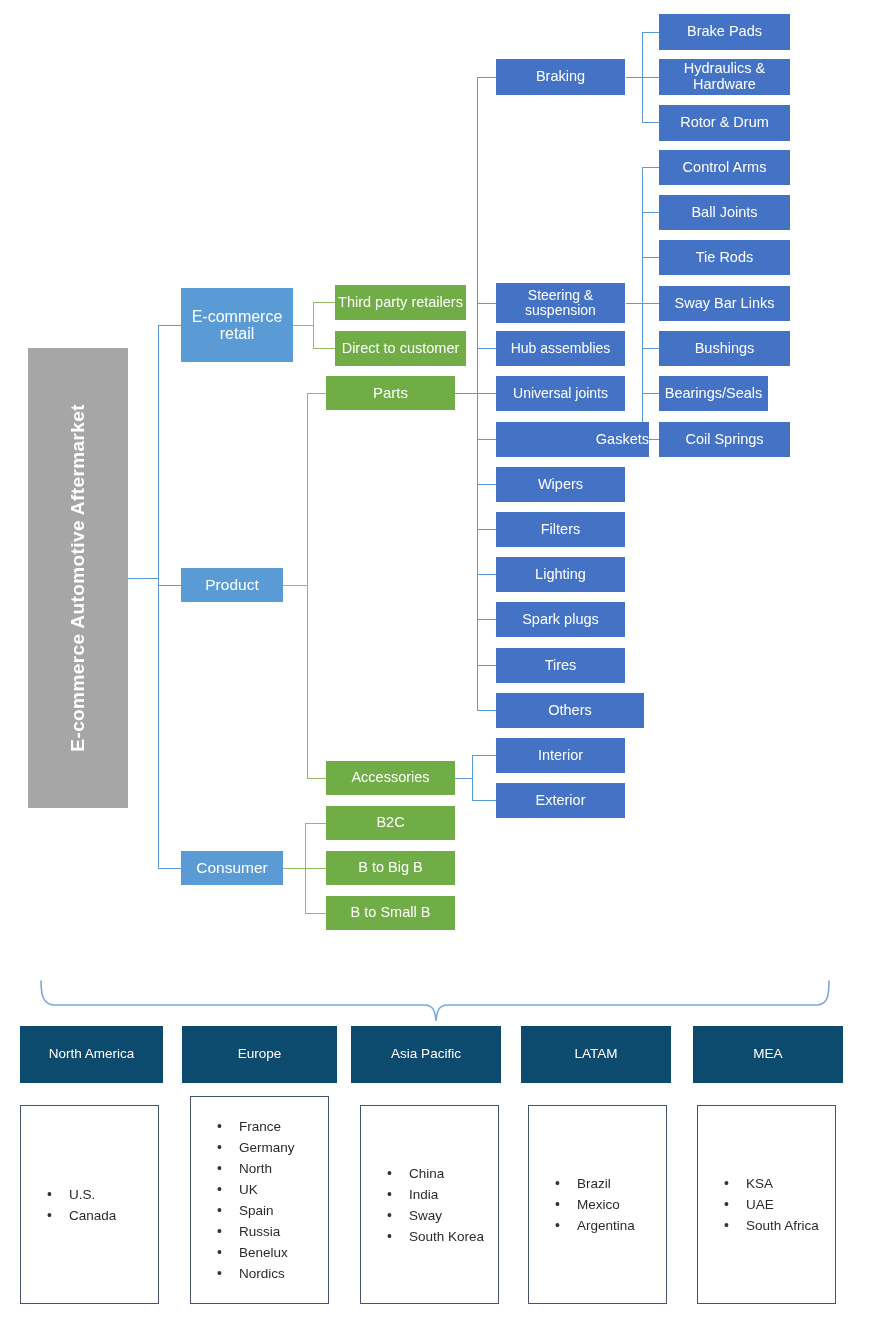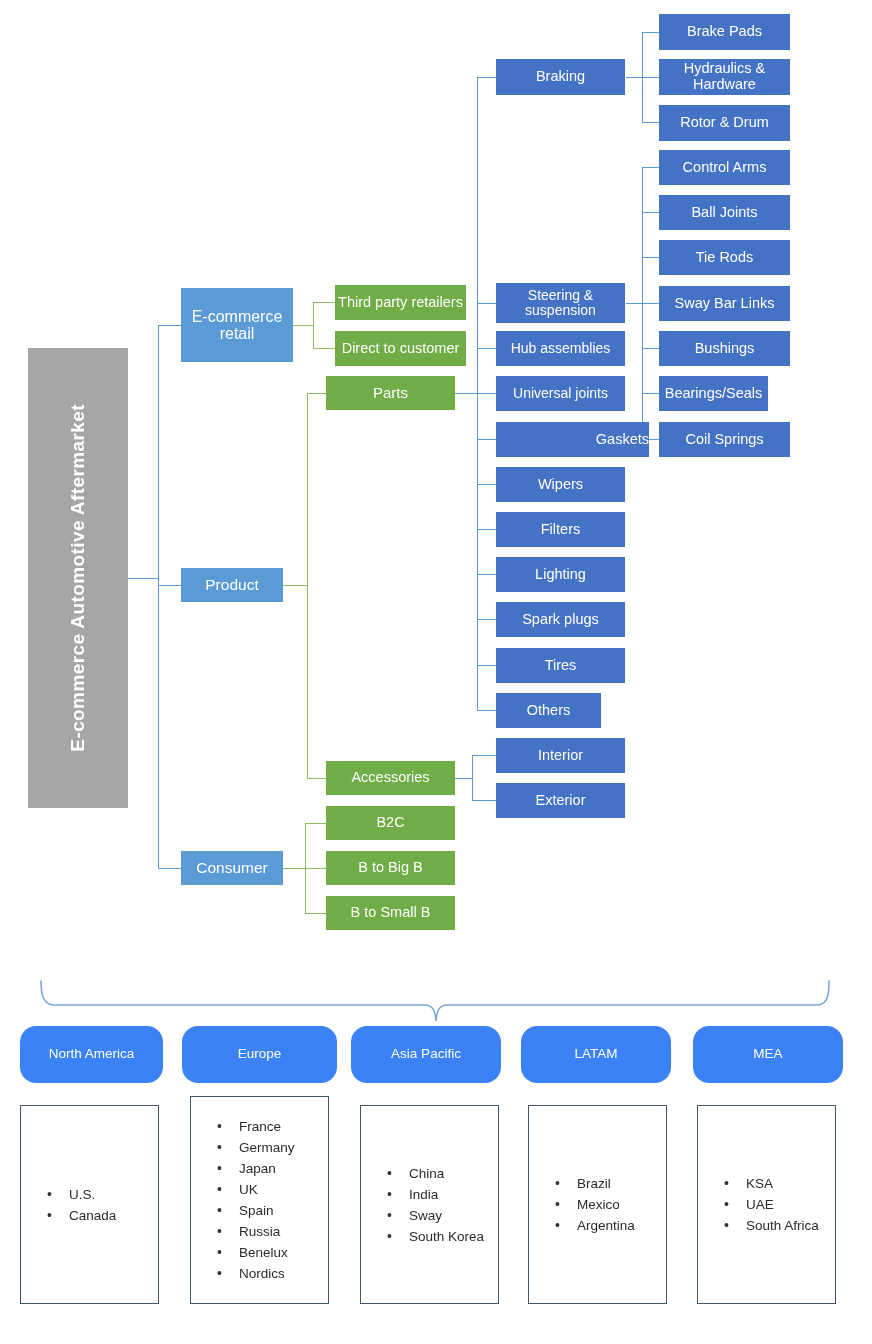--- a/index.html
+++ b/index.html
@@ -2,21 +2,21 @@
 <html><head>
 <meta charset="utf-8">
 <style>
   html,body{margin:0;padding:0;background:#fff;}
   body{width:872px;height:1344px;font-family:"Liberation Sans",sans-serif;position:relative;overflow:hidden;}
   #stage{position:relative;width:872px;height:1344px;}
   .box{position:absolute;box-sizing:border-box;display:flex;align-items:center;justify-content:center;text-align:center;color:#fff;line-height:1.08;}
   .blue-lt{background:#5B9BD5;}
   .blue-dk{background:#4472C4;}
   .green{background:#70AD47;}
-  .slate{background:#3b82f6;border-radius:16px;}
+  .slate{background:#0c4a6e;}
   .title-box{position:absolute;background:#A6A6A6;display:flex;align-items:center;justify-content:center;}
   .title-box span{display:block;transform:rotate(-90deg);white-space:nowrap;color:#fff;font-weight:bold;font-size:19px;letter-spacing:.4px;text-align:center;line-height:1.25;}
   .ln{position:absolute;background:#5B9BD5;}
   .ln-g{position:absolute;background:#8FBB63;}
   .ln-h{height:1px;}
   .ln-v{width:1px;}
   .region-body{position:absolute;box-sizing:border-box;border:1px solid #44546A;background:#fff;display:flex;align-items:center;}
   .region-body ul{margin:0;padding:0 0 0 26px;list-style:none;color:#2b2b2b;font-size:13.5px;}
   .region-body li{position:relative;padding:0 0 0 22px;margin:6px 0;white-space:nowrap;}
   .region-body li:before{content:"\2022";position:absolute;left:0;top:-1px;font-size:14px;color:#333;}
@@ -152,21 +152,21 @@
   </div>
   <div class="box blue-dk" style="left:496px;top:557px;width:129px;height:35px;font-size:14.5px;">
     <span>Lighting</span>
   </div>
   <div class="box blue-dk" style="left:496px;top:602px;width:129px;height:35px;font-size:14.5px;">
     <span>Spark plugs</span>
   </div>
   <div class="box blue-dk" style="left:496px;top:648px;width:129px;height:35px;font-size:14.5px;">
     <span>Tires</span>
   </div>
-  <div class="box blue-dk" style="left:496px;top:693px;width:105px;height:35px;font-size:14.5px;">
+  <div class="box blue-dk" style="left:496px;top:693px;width:148px;height:35px;font-size:14.5px;">
     <span>Others</span>
   </div>
 
   <div class="box blue-dk" style="left:496px;top:738px;width:129px;height:35px;font-size:14.5px;">
     <span>Interior</span>
   </div>
   <div class="box blue-dk" style="left:496px;top:783px;width:129px;height:35px;font-size:14.5px;">
     <span>Exterior</span>
   </div>
 
@@ -221,21 +221,21 @@
   <div class="region-body" style="left:20px;top:1105px;width:139px;height:199px;">
     <ul>
         <li>U.S.</li>
         <li>Canada</li>
       </ul>
   </div>
   <div class="region-body" style="left:190px;top:1096px;width:139px;height:208px;">
     <ul>
         <li>France</li>
         <li>Germany</li>
-        <li>Japan</li>
+        <li>North</li>
         <li>UK</li>
         <li>Spain</li>
         <li>Russia</li>
         <li>Benelux</li>
         <li>Nordics</li>
       </ul>
   </div>
   <div class="region-body" style="left:360px;top:1105px;width:139px;height:199px;">
     <ul>
         <li>China</li>

